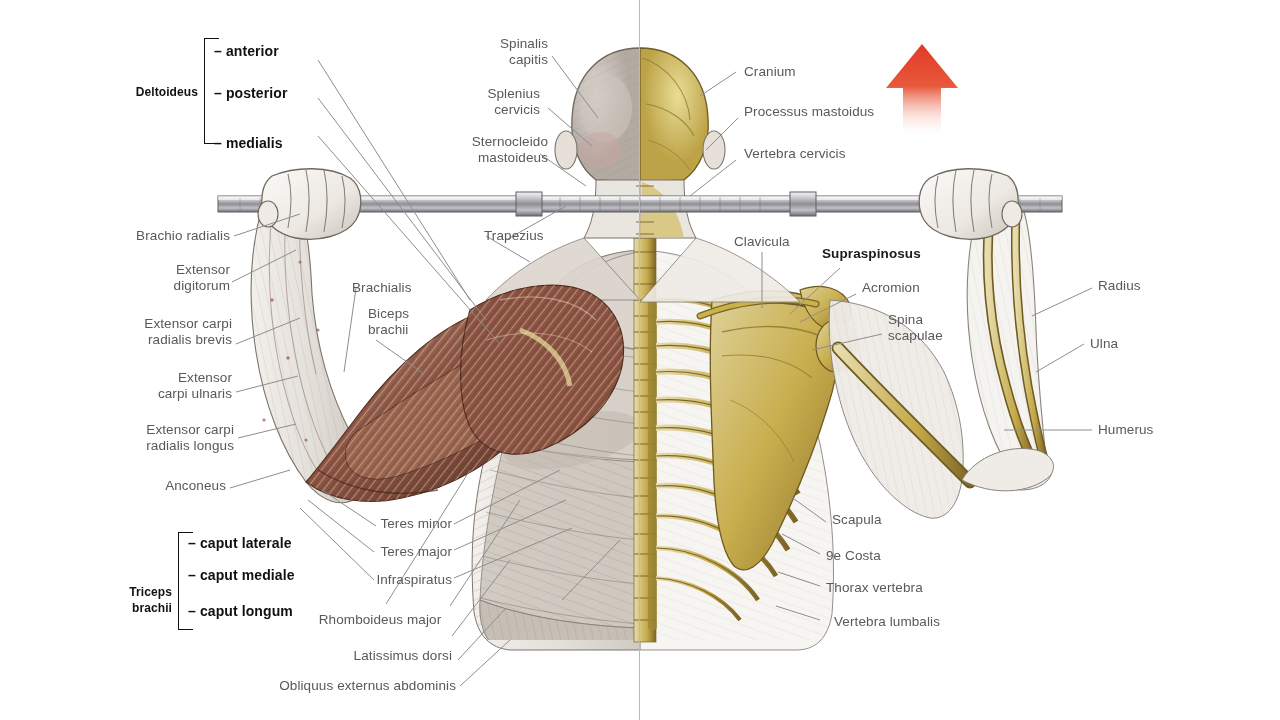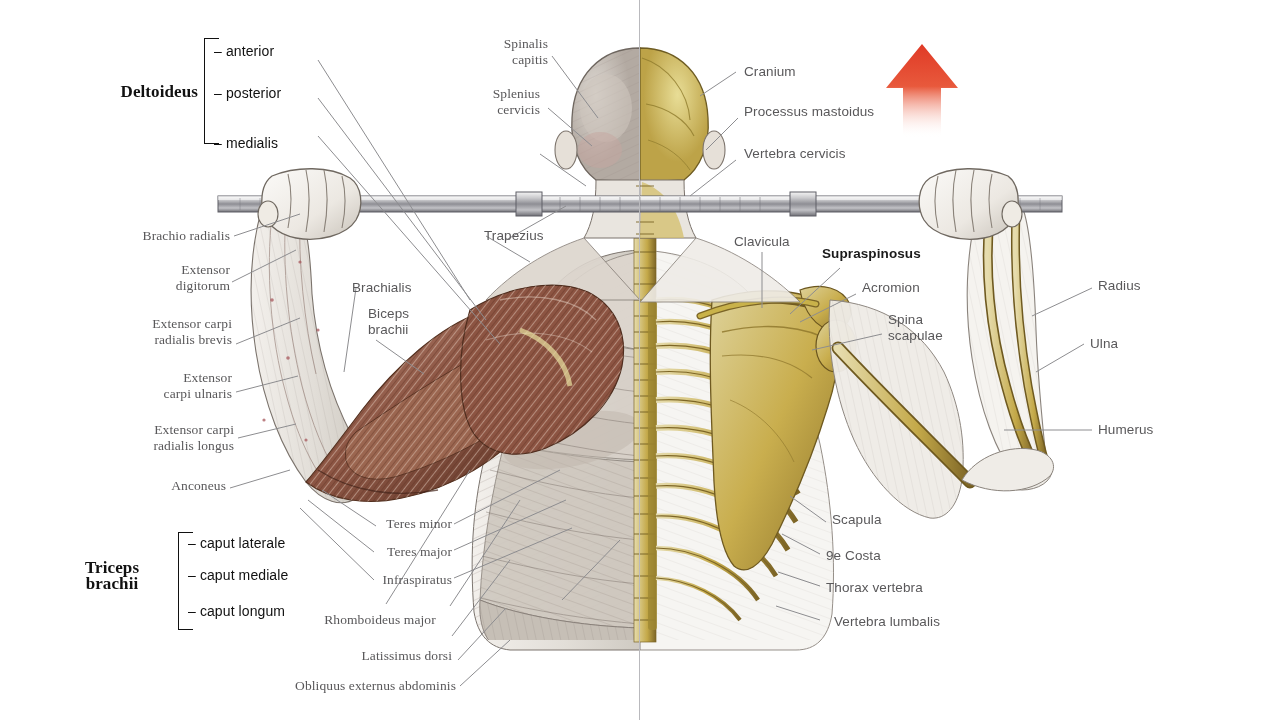--- a/index.html
+++ b/index.html
@@ -2,23 +2,23 @@
 <html><head>
 <meta charset="utf-8">
 <style>
   html,body{margin:0;padding:0;background:#fff;}
   body{font-family:"Liberation Sans",sans-serif;}
   #stage{position:relative;width:1280px;height:720px;background:#ffffff;overflow:hidden;}
 
   
   .lbl{position:absolute;color:#59585a;font-size:13.5px;line-height:15.5px;white-space:pre-line;letter-spacing:.1px;}
   .lbl.b{color:#1a1a1a;font-weight:bold;text-align:right;}
-  .lbl.grp{color:#111;font-weight:bold;font-size:17px;line-height:16px;}
-  .lbl.item{color:#111;font-weight:normal;font-size:14px;}
-  .lbl.r{text-align:right;font-family:Liberation Serif, serif;}
+  .lbl.grp{color:#111;font-weight:bold;font-size:12px;line-height:16px;}
+  .lbl.item{color:#111;font-weight:bold;font-size:14px;}
+  .lbl.r{text-align:right;}
 
   
   .brk{position:absolute;border:1.6px solid #111;border-right:none;}
 
   
   .axis{position:absolute;width:1px;background:#b9b9bd;}
 
   svg{display:block;}
   .anat{position:absolute;left:0;top:0;}
 </style>
@@ -424,21 +424,21 @@
   </svg>
 
   <div class="brk" style="left:204px;top:38px;width:14px;height:104px;"></div>
   <div class="brk" style="left:178px;top:532px;width:14px;height:96px;"></div>
 
   <div class="lbl grp r" style="left:70px;top:84px;width:128px;">Deltoideus</div>
   <div class="lbl item" style="left:214px;top:44px;">– anterior</div>
   <div class="lbl item" style="left:214px;top:86px;">– posterior</div>
   <div class="lbl item" style="left:214px;top:136px;">– medialis</div>
 
-  <div class="lbl grp r" style="left:52px;top:560px;width:120px;text-align:center;">Triceps
+  <div class="lbl grp r" style="left:52px;top:584px;width:120px;">Triceps
 brachii</div>
   <div class="lbl item" style="left:188px;top:536px;">– caput laterale</div>
   <div class="lbl item" style="left:188px;top:568px;">– caput mediale</div>
   <div class="lbl item" style="left:188px;top:604px;">– caput longum</div>
 
   <div class="lbl r" style="left:74px;top:228px;width:156px;">Brachio radialis</div>
   <div class="lbl r" style="left:90px;top:262px;width:140px;">Extensor
 digitorum</div>
   <div class="lbl r" style="left:70px;top:316px;width:162px;">Extensor carpi
 radialis brevis</div>
@@ -449,20 +449,22 @@
   <div class="lbl r" style="left:110px;top:478px;width:116px;">Anconeus</div>
 
   <div class="lbl" style="left:352px;top:280px;">Brachialis</div>
   <div class="lbl" style="left:368px;top:306px;">Biceps
 brachii</div>
 
   <div class="lbl r" style="left:442px;top:36px;width:106px;">Spinalis
 capitis</div>
   <div class="lbl r" style="left:430px;top:86px;width:110px;">Splenius
 cervicis</div>
+  <div class="lbl r" style="left:420px;top:134px;width:128px;">Sternocleido
+mastoideus</div>
   <div class="lbl" style="left:484px;top:228px;">Trapezius</div>
 
   <div class="lbl" style="left:744px;top:64px;">Cranium</div>
   <div class="lbl" style="left:744px;top:104px;text-align:center;">Processus mastoidus</div>
   <div class="lbl" style="left:744px;top:146px;">Vertebra cervicis</div>
 
   <div class="lbl" style="left:734px;top:234px;">Clavicula</div>
   <div class="lbl b" style="left:822px;top:246px;">Supraspinosus</div>
   <div class="lbl" style="left:862px;top:280px;">Acromion</div>
   <div class="lbl" style="left:888px;top:312px;">Spina

